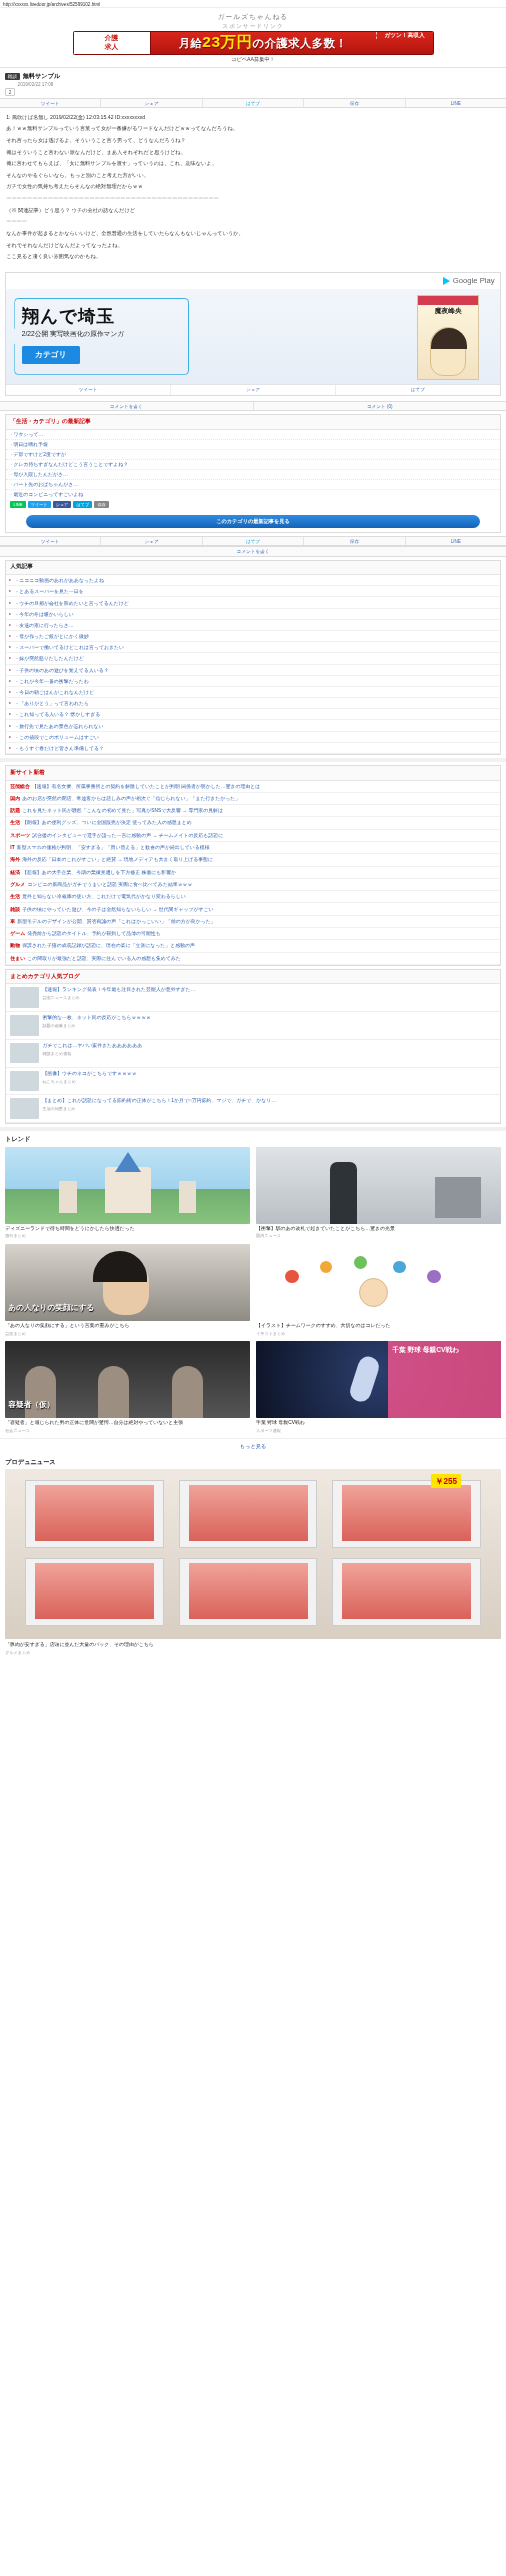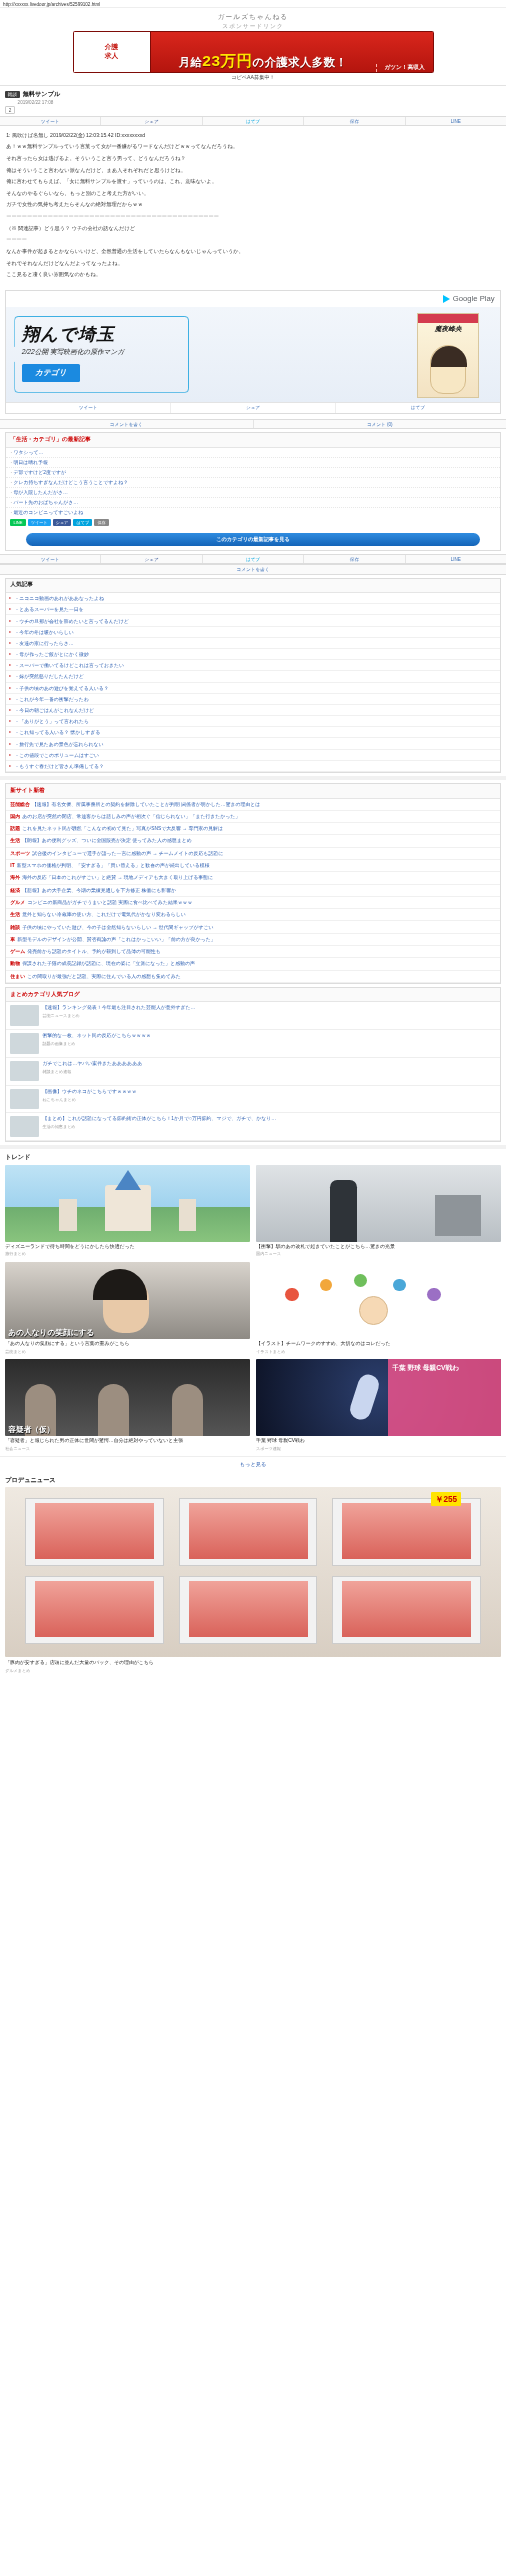--- a/index.html
+++ b/index.html
@@ -36,26 +36,26 @@
     font-size: 6.7px;
     color: #7a7a7a;
     letter-spacing: 1px;
     padding-top: 2.1px;
     font-family: "DejaVu Sans", sans-serif;
   }
   .scribble .l2 { display:block; font-size: 5.7px; color:#999; margin-top:1px;}
   .redbanner {
     width: 361px;
     margin: 2.1px auto 0 auto;
-    height: 42px;
+    height: 24px;
     background: linear-gradient(#d9261c, #b4150e);
     border: 1px solid #7e0b07;
     border-radius: 1.5px;
     display: flex;
-    align-items: flex-end;
+    align-items: flex-start;
     color: #fff;
     position: relative;
     overflow: hidden;
   }
   .redbanner .left {
     width: 77px;
     background: #fff;
     color: #c3140d;
     height: 100%;
     display: flex;
@@ -149,21 +149,20 @@
     border-bottom: 4.6px solid transparent;
     border-left: 7.7px solid #00c3ff;
     position: relative;
   }
   .ad-main {
     display: flex;
     background: linear-gradient(#f2f6fb, #e7eef7);
     height: 95px;
     position: relative;
     overflow:hidden;
-    font-style:italic;
   }
   .ad-left { flex: 1.25; padding: 10.3px 0 0 15.5px; position:relative; }
   .ad-left h2 { font-size: 17.5px; margin: 5.2px 0 2.1px 0; color:#111; letter-spacing: 1px;}
   .ad-left .sub { font-size: 6.7px; color:#222; margin-bottom: 7.2px; }
   .ad-btn {
     display:inline-block; background:#1b8ae0; color:#fff;
     font-size: 7.7px; padding: 3.6px 13.4px; border-radius: 1.5px; font-weight:bold;
   }
   .ad-right { flex: 1; position: relative; }
   .ad-cover {
@@ -334,21 +333,21 @@
   .img-dancer .fig {
     position:absolute; left:40%; top:15.5px; width: 20.6px; height:46px;
     background:#c9d6ef; border-radius: 10.3px; transform: rotate(18deg);
   }
   .img-meat { background: linear-gradient(#efe9e1,#d8cec2); }
   .img-meat .tray {
     position:absolute; background:#f2f2f2; border:0.5px solid #ccc;
   }
   .img-meat .m { position:absolute; background: linear-gradient(#f0a39a,#d9625a); }
   .overlay-text {
-    position: absolute; left: 3.1px; bottom: 1px; color:#fff;
+    position: absolute; left: 3.1px; bottom: 8px; color:#fff;
     font-size: 7.7px; font-weight: bold; text-shadow: 0.5px 0.5px 1px #000;
     line-height: 1.25;
   }
   .overlay-pink {
     position:absolute; right: 0; top: 0; bottom:0; width: 46%;
     background: rgba(236,84,140,.85); color:#fff; font-size: 6.7px; font-weight:bold;
     padding: 4.1px; line-height:1.4;
   }
   .wide-img {
     margin: 0 5.2px; height: 170px; position:relative; overflow:hidden; border-radius:1px;

